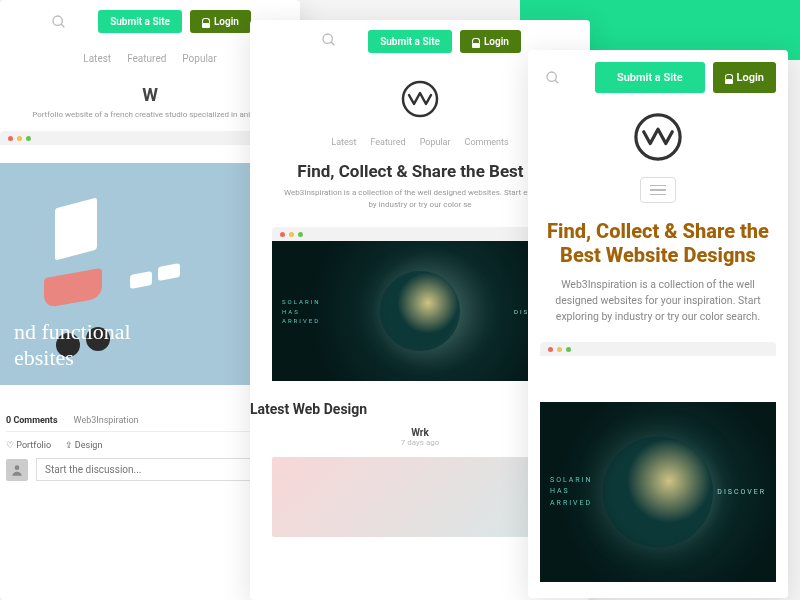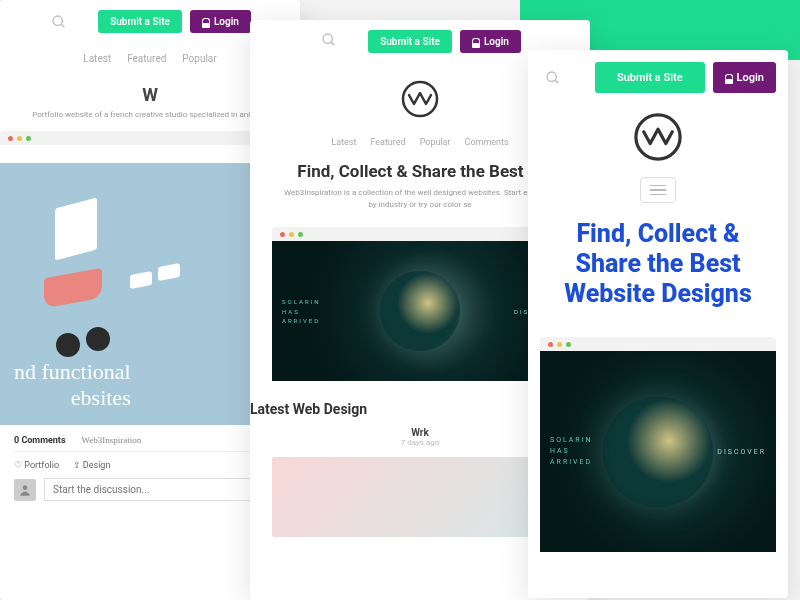--- a/index.html
+++ b/index.html
@@ -8,26 +8,26 @@
 
 .card { position:absolute; background:#fff; box-shadow:0 6px 30px rgba(0,0,0,0.12); border-radius:4px; }
 
 
 .card-a { left:0; top:0; width:300px; height:600px; }
 .card-a .topbar { display:flex; justify-content:center; align-items:center; gap:8px; padding:10px 0; }
 .card-a .nav { display:flex; justify-content:center; gap:16px; padding:10px 0; font-size:10px; color:#aaa; }
 .card-a .hero { text-align:center; padding:10px 20px; }
 .card-a .hero h2 { font-size:18px; font-weight:700; color:#444; margin-bottom:4px; }
 .card-a .hero p { font-size:8px; color:#999; line-height:1.5; }
-.card-a .illus { margin-top:18px; height:262px; background:#a7c8d9; position:relative; overflow:hidden;text-align:right; }
+.card-a .illus { margin-top:18px; height:222px; background:#a7c8d9; position:relative; overflow:hidden; }
 .card-a .illus-text { position:absolute; bottom:14px; left:14px; color:#fff; font-size:22px; font-family:Georgia,serif; font-weight:400; }
-.card-a .comments { background:#fff; padding:10px 14px; }
+.card-a .comments { background:#fff; padding:10px 6px;margin-top:20px; }
 .card-a .comments-header { display:flex; gap:16px; font-size:9px; border-bottom:1px solid #eee; padding-bottom:6px; }
 .card-a .comments-header .active { font-weight:700; color:#333; }
-.card-a .comments-header .tab { color:#888;font-family:Liberation Serif, serif; }
+.card-a .comments-header .tab { color:#888; }
 .card-a .actions { display:flex; gap:14px; font-size:9px; color:#666; padding:8px 0; }
 .card-a .input-row { display:flex; gap:8px; align-items:center; }
 .card-a .avatar { width:22px; height:22px; background:#ccc; border-radius:2px; display:flex; align-items:center; justify-content:center; }
 .card-a .input-row input { flex:1; border:1px solid #ddd; padding:5px 8px; font-size:10px; color:#999; }
 .chrome { background:#f2f2f2; height:14px; border-radius:4px 4px 0 0; display:flex; align-items:center; gap:4px; padding-left:8px; }
 .chrome span { width:5px; height:5px; border-radius:50%; }
 .chrome .r { background:#ed6a5e; } .chrome .y { background:#f5bf4f; } .chrome .g { background:#61c554; }
 
 
 .card-b { left:250px; top:20px; width:340px; height:580px; }
@@ -43,43 +43,43 @@
 .card-b .item-meta { font-size:8px; color:#bbb; }
 .card-b .thumb { margin:10px 22px 0; height:80px; background:linear-gradient(135deg,#f8d7d7,#d7e8e8); border-radius:2px; }
 
 
 .card-c { right:12px; top:50px; width:260px; height:548px; }
 .card-c .topbar { display:flex; align-items:center; gap:8px; padding:12px; }
 .card-c .logo-wrap { text-align:center; margin:6px 0 10px; }
 .card-c .burger { width:36px; height:26px; margin:0 auto 16px; border:1px solid #ddd; border-radius:4px; display:flex; flex-direction:column; justify-content:center; align-items:center; gap:3px; }
 .card-c .burger span { width:16px; height:1.5px; background:#bbb; }
 .card-c .hero { text-align:center; padding:0 18px 14px; }
-.card-c .hero h1 { font-size:25px; font-weight:800; color:#1d4ed8; line-height:1.2; margin-bottom:10px; }
+.card-c .hero h1 { font-size:20px; font-weight:800; color:#a16207; line-height:1.2; margin-bottom:10px; }
 .card-c .hero p { font-size:10.5px; color:#888; line-height:1.5; }
 .card-c .showcase { margin:4px 12px 0; }
 
 .btn { padding:6px 12px; border-radius:3px; font-size:10px; font-weight:600; border:none; cursor:pointer; display:inline-flex; align-items:center; gap:4px; }
 .btn-submit { background:#1ddb8f; color:#fff;margin-left:21px; }
-.btn-login { background:#701a75; color:#fff; }
+.btn-login { background:#4d7c0f; color:#fff; }
 .lock { width:8px; height:8px; display:inline-block; }
 .lock::before { content:''; display:block; width:6px; height:4px; border:1px solid #fff; border-bottom:none; border-radius:3px 3px 0 0; margin:0 auto; }
 .lock::after { content:''; display:block; width:8px; height:5px; background:#fff; border-radius:1px; }
 
 .search { width:20px; height:20px; display:flex; align-items:center; justify-content:center; color:#aaa; cursor:pointer; }
 .search svg { width:16px; height:16px; stroke:#bbb; stroke-width:2; fill:none; }
 
 .logo { width:40px; height:40px; display:inline-flex; align-items:center; justify-content:center; }
 .logo svg { width:100%; height:100%; }
 .logo-lg { width:52px; height:52px; }
 
 .dark-shot { height:140px; background:radial-gradient(circle at 55% 50%, #3a5a5a 0%, #0a2828 35%, #041818 70%); position:relative; overflow:hidden; }
 .dark-shot .txt-l { position:absolute; left:10px; top:50%; transform:translateY(-50%); color:#5fc9b8; font-size:6px; letter-spacing:2px; line-height:1.6; }
 .dark-shot .txt-r { position:absolute; right:10px; top:50%; transform:translateY(-50%); color:#98d9cf; font-size:6px; letter-spacing:2px; }
 .dark-shot .sphere { position:absolute; left:50%; top:50%; width:80px; height:80px; transform:translate(-50%,-50%); border-radius:50%; background:radial-gradient(circle at 60% 40%, rgba(255,230,150,0.8) 0%, rgba(60,90,90,0) 45%), radial-gradient(circle, #0d3838 60%, transparent 100%); box-shadow:0 0 30px rgba(120,200,180,0.25); }
-.dark-shot.big { height:201px; }
+.dark-shot.big { height:180px;margin-top:46px; }
 .dark-shot.big .sphere { width:110px; height:110px; }
 
 
 .iso { position:absolute; inset:0; }
 .iso .box { position:absolute; background:#fff; }
 </style>
 </head>
 <body>
 
 <div class="accent-bg"></div>
@@ -221,20 +221,21 @@
         </svg>
       </span>
   </div>
   <div class="burger">
       <span></span>
       <span></span>
       <span></span>
     </div>
   <div class="hero">
     <h1>Find, Collect &amp; Share the Best Website Designs</h1>
+    <p>Web3Inspiration is a collection of the well designed websites for your inspiration. Start exploring by industry or try our color search.</p>
   </div>
   <div class="showcase">
     <div class="chrome">
         <span class="r"></span>
         <span class="y"></span>
         <span class="g"></span>
       </div>
     <div class="dark-shot big">
       <div class="sphere"></div>
       <div class="txt-l" style="white-space:pre-line;font-size:7px">SOLARIN

